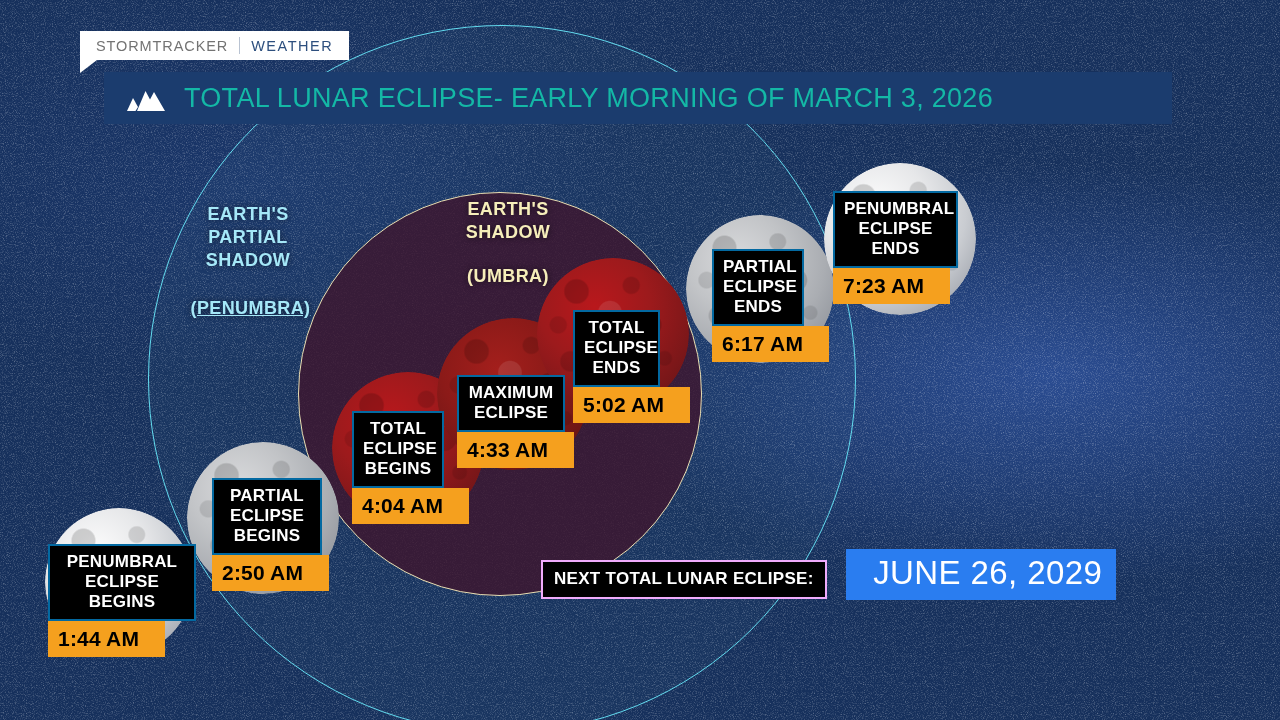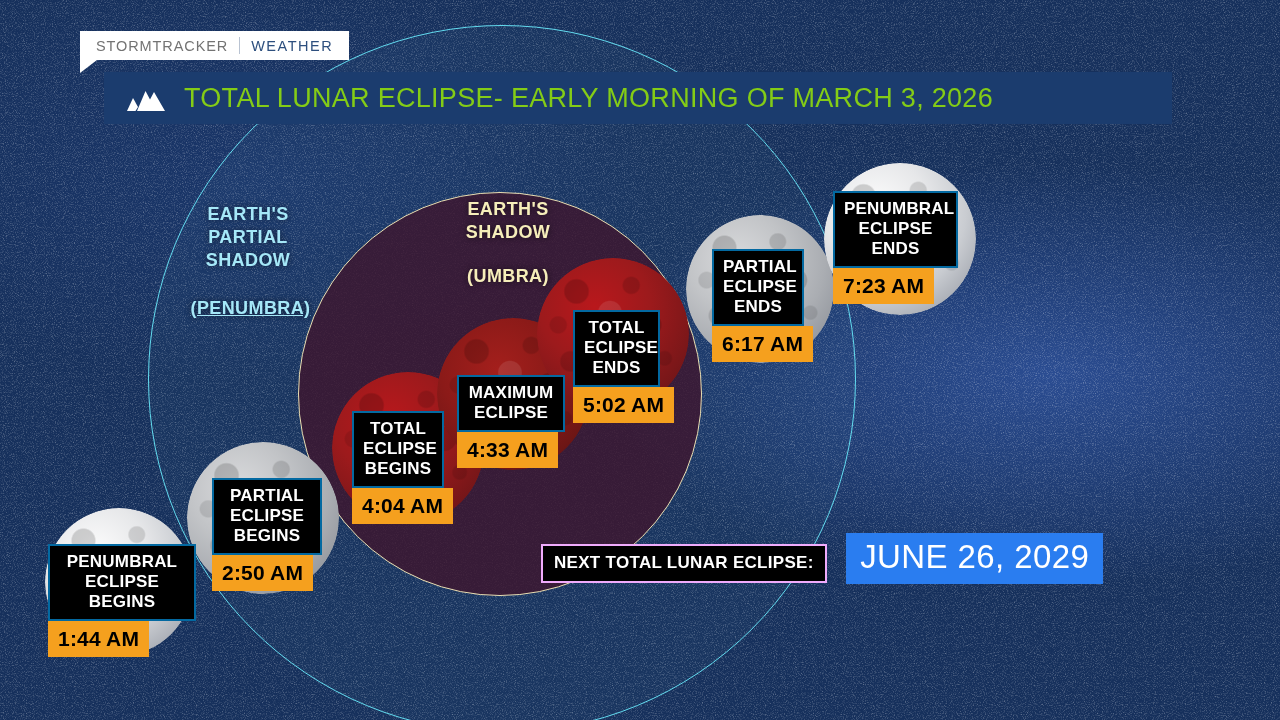--- a/index.html
+++ b/index.html
@@ -155,21 +155,21 @@
     z-index: 38;
   }
   .title-icon {
     width: 52px;
     display: flex;
     justify-content: center;
     align-items: center;
     margin-left: 18px;
   }
   .title-text {
-    color: #84cc16;
+    color: #14b8a6;
     font-size: 27px;
     letter-spacing: 0.3px;
     margin-left: 10px;
     white-space: nowrap;
   }
 
   
   .region-label {
     position: absolute;
     text-align: center;
@@ -233,21 +233,21 @@
     white-space: pre-line;
     letter-spacing: 0.2px;
     box-sizing: border-box;
   }
   .phase-time {
     background: #f5a01e;
     color: #000000;
     font-weight: bold;
     font-size: 21px;
     line-height: 1;
-    padding: 7px 10px 8px 10px;
+    padding: 7px 26px 8px 10px;
     display: inline-block;
     white-space: nowrap;
     letter-spacing: 0.2px;
   }
   .time-wrap { display: block; }
 
   
   .next-box {
     position: absolute;
     left: 541px;
@@ -264,25 +264,25 @@
     padding: 7px 11px 8px 11px;
     display: inline-block;
     white-space: nowrap;
     box-sizing: border-box;
   }
   .next-date {
     background: #2a7df0;
     color: #ffffff;
     font-size: 33px;
     letter-spacing: 0.4px;
-    padding: 5px 14px 8px 14px;
+    padding: 5px 14px 8px 27px;
     display: inline-block;
     white-space: nowrap;
     margin-left: 15px;
-    margin-top: 2px;
+    margin-top: 18px;
   }
 </style>
 </head>
 <body>
 
 <div id="stage">
 
   <div class="sky"></div>
   <div class="sky2"></div>
   <svg class="stars" width="1280" height="720">

